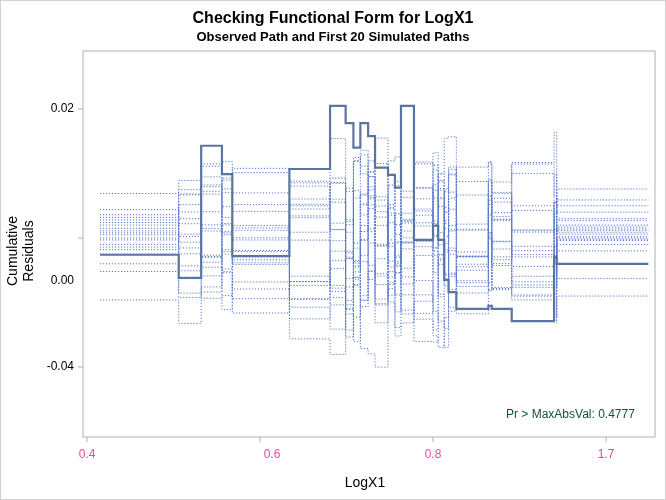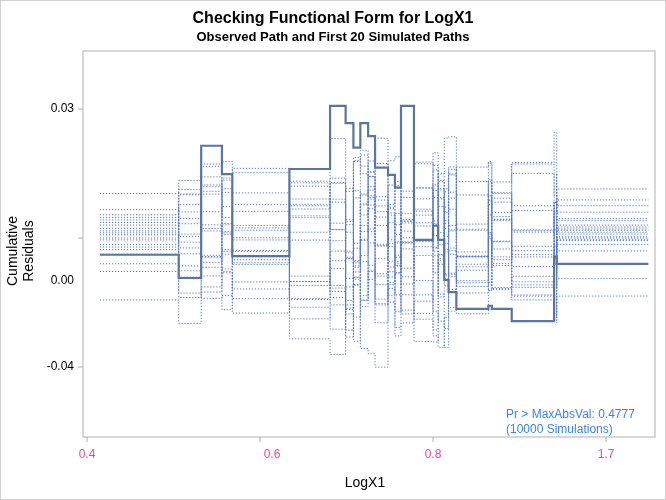--- a/index.html
+++ b/index.html
@@ -5,21 +5,21 @@
   html, body { margin:0; padding:0; background:#ffffff; }
   body { width:666px; height:500px; overflow:hidden; font-family:"Liberation Sans", sans-serif; }
   .frame { position:absolute; left:0; top:0; width:664px; height:498px; border:1px solid #d0d0d0; background:#fff; }
   .title { position:absolute; left:0; width:666px; text-align:center; top:9px; font-size:16px; font-weight:bold; color:#000000; }
   .subtitle { position:absolute; left:0; width:666px; text-align:center; top:29px; font-size:13px; color:#000;font-weight:bold; }
   svg { position:absolute; left:0; top:0; }
   .ylabel { position:absolute; left:-40px; top:235px; width:120px; text-align:center; transform:rotate(-90deg); font-size:14px; color:#000; }
   .xlabel { position:absolute; left:0; width:666px; text-align:center; top:474px; font-size:14px; color:#000; margin-left:32px; }
   .ytick { position:absolute; width:64px; text-align:right; font-size:12px; color:#000; }
   .xtick { position:absolute; width:40px; text-align:center; font-size:12px; color:#ec4899; top:447px; }
-  .inset { position:absolute; left:506px; top:407px; font-size:12px; color:#3b82f6; line-height:15px; }
+  .inset { position:absolute; left:506px; top:407px; font-size:12px; color:#14532d; line-height:15px; }
 </style>
 </head>
 <body>
 
 <div class="frame"></div>
 <div class="title">Checking Functional Form for LogX1</div>
 <div class="subtitle">Observed Path and First 20 Simulated Paths</div>
 
 <svg width="666" height="500" id="plot">
   <rect x="83" y="51" width="572" height="386" fill="none" stroke="#b0b0b0" stroke-width="1"></rect>
@@ -53,25 +53,24 @@
       <path d="M99.97499999999997 222.52 H178.69 V234.13146493290205 H201.18 V184.94182410036709 H221.94000000000003 V188.8120733925951 H232.31999999999994 V168.33120005038194 H289.40999999999997 V217.68245859986848 H330.06500000000005 V240.68199571969004 H345.63499999999993 V188.19800105224877 H353.41999999999996 V262.9792875199336 H360.34 V195.0884930856295 H368.12499999999994 V204.99818799506136 H375.04499999999996 V205.91679346846286 H388.02 V243.34782079870857 H394.94 V213.59501872335517 H400.995 V284.0159075968953 H413.97 V255.44781640244497 H433 V255.27281171017842 H438.19 V296.9352304929516 H444.24499999999995 V249.70816423949543 H448.56999999999994 V273.12531007804245 H456.35499999999996 V313.78813846429534 H488.35999999999996 V196.6434342382534 H491.82 V202.146096323759 H511.715 V250.66889756093605 H554.0999999999999 V264.0639482070811 H556.6949999999999 V197.0831136646858 V232.195 H648.3849999999999"></path>
       <path d="M99.97499999999997 247.03 H178.69 V270.78668922640423 H201.18 V230.96407599781202 H221.94000000000003 V224.91919099075162 H232.31999999999994 V250.46035662745672 H289.40999999999997 V198.99623961218444 H330.06500000000005 V288.09330232453357 H345.63499999999993 V313.9383672671713 H353.41999999999996 V341.31808058400225 H360.34 V240.5246896045861 H368.12499999999994 V186.65683577243146 H375.04499999999996 V200.06895350545454 H388.02 V302.0953415741126 H394.94 V335.97753629373926 H400.995 V322.9176685075157 H413.97 V301.19713329490764 H433 V190.50363348298555 H438.19 V294.21935503264933 H444.24499999999995 V328.5197045886965 H448.56999999999994 V311.14600794536517 H456.35499999999996 V257.02188559382154 H488.35999999999996 V232.51620338354255 H491.82 V287.46215552687283 H511.715 V287.29420529709154 H554.0999999999999 V259.59653837265535 H556.6949999999999 V288.289513550567 V239.29 H648.3849999999999"></path>
       <path d="M99.97499999999997 209.62 H178.69 V211.91812530721566 H201.18 V262.36271753964803 H221.94000000000003 V223.54332056280947 H232.31999999999994 V192.92585020260753 H289.40999999999997 V181.17516400361808 H330.06500000000005 V138.56991723277707 H345.63499999999993 V219.76738963994453 H353.41999999999996 V161.45553057479674 H360.34 V173.7638067046526 H368.12499999999994 V172.36337061796354 H375.04499999999996 V276.1475770079762 H388.02 V295.2382262818669 H394.94 V272.5836034853929 H400.995 V237.80354338529082 H413.97 V188.3339464488174 H433 V197.78012123363834 H438.19 V174.1484157195083 H444.24499999999995 V138.18759129808723 H448.56999999999994 V136.77011882600638 H456.35499999999996 V230.23152967126467 H488.35999999999996 V267.9912503114867 H491.82 V216.599360893453 H511.715 V246.26716216771908 H554.0999999999999 V202.54951680694697 H556.6949999999999 V233.624783733844 V228.97 H648.3849999999999"></path>
     </g>
   <path id="observed" fill="none" stroke="#5a75a0" stroke-width="2.2" d="M99.97499999999997 254.77 H178.69 V277.99 H201.18 V145.765 H221.94000000000003 V174.14499999999998 H232.31999999999994 V256.06 H289.40999999999997 V168.985 H330.06500000000005 V105.775 H345.63499999999993 V123.19 H353.41999999999996 V147.7 H360.34 V123.19 H368.12499999999994 V136.08999999999997 H375.04499999999996 V167.695 H388.02 V174.79 H394.94 V187.69 H400.995 V105.775 H413.97 V239.935 H433 V225.745 H438.19 V239.935 H444.24499999999995 V279.925 H448.56999999999994 V292.18 H456.35499999999996 V308.95 H488.35999999999996 V305.725 H491.82 V308.95 H511.715 V321.205 H554.0999999999999 V256.705 H556.6949999999999 V263.8 H648.3849999999999 V263.8"></path>
 </svg>
 
 <div class="ylabel">Cumulative Residuals</div>
 <div class="xlabel">LogX1</div>
 
-<div class="ytick" style="left:10px; top:101px;">0.03</div>
+<div class="ytick" style="left:10px; top:101px;">0.02</div>
 <div class="ytick" style="left:10px; top:230px;margin-top:43px;">0.00</div>
 <div class="ytick" style="left:10px; top:359px;">-0.04</div>
 
 <div class="xtick" style="left:67px;">0.4</div>
 <div class="xtick" style="left:252px;text-align:center;">0.6</div>
 <div class="xtick" style="left:413px;">0.8</div>
 <div class="xtick" style="left:586px;">1.7</div>
 
 <div class="inset">
   <div>Pr &gt; MaxAbsVal: 0.4777</div>
-  <div>(10000 Simulations)</div>
 </div>
 
 </body></html>

